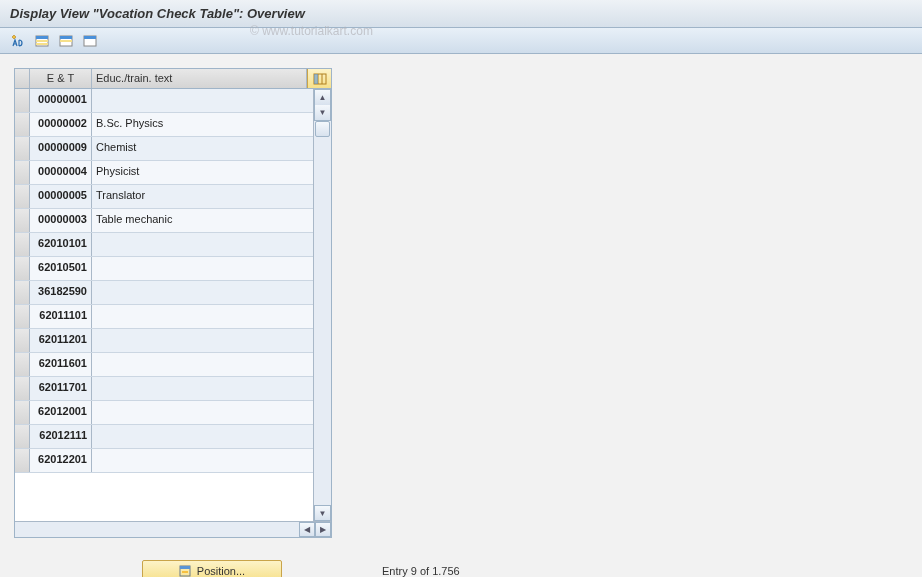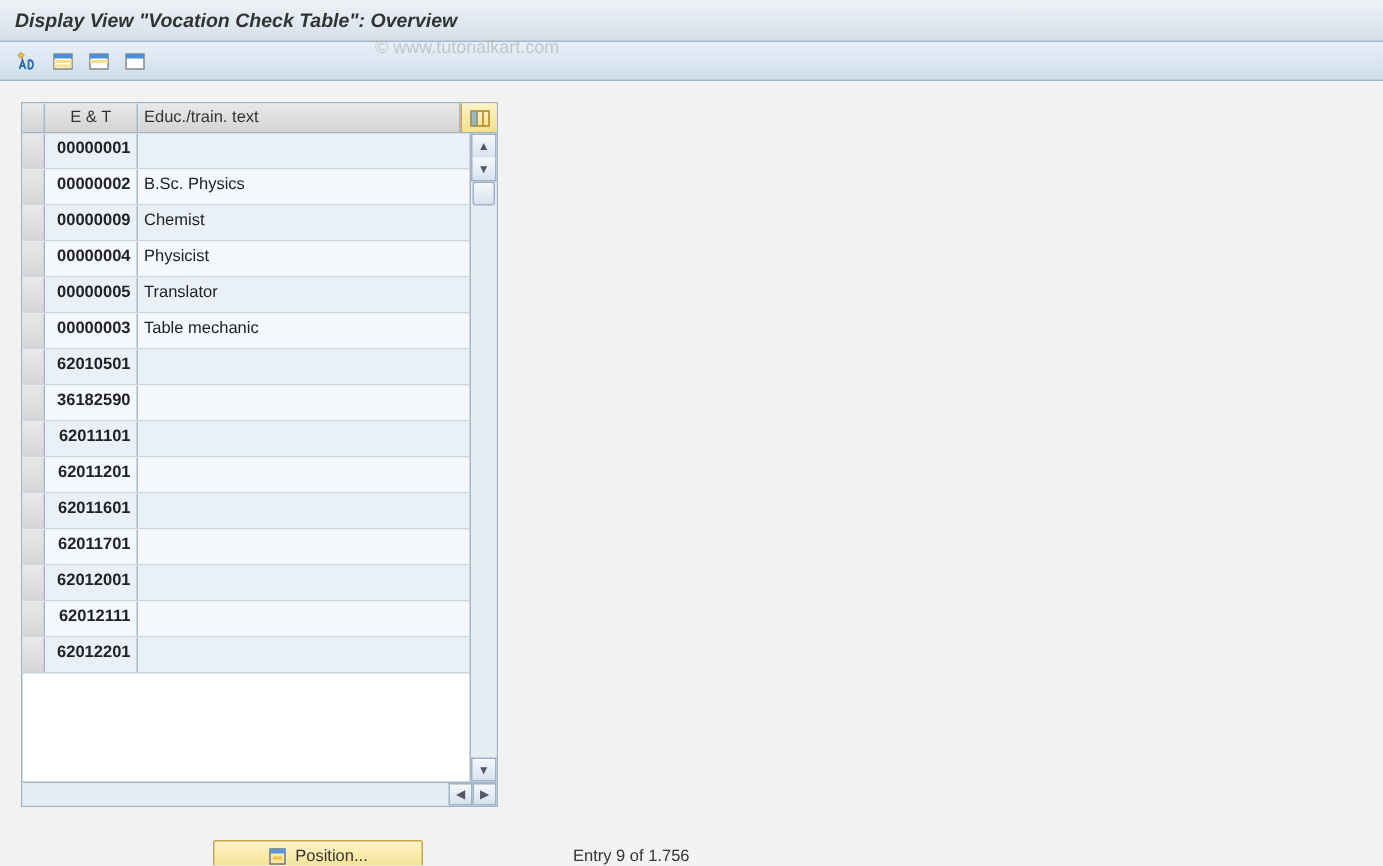--- a/index.html
+++ b/index.html
@@ -245,20 +245,25 @@
             <div class="r-col1">00000005</div>
             <div class="r-col2">Translator</div>
           </div>
           <div class="row">
             <div class="r-sel"></div>
             <div class="r-col1">00000003</div>
             <div class="r-col2">Table mechanic</div>
           </div>
           <div class="row">
             <div class="r-sel"></div>
+            <div class="r-col1">62010101</div>
+            <div class="r-col2"></div>
+          </div>
+          <div class="row">
+            <div class="r-sel"></div>
             <div class="r-col1">62010501</div>
             <div class="r-col2"></div>
           </div>
           <div class="row">
             <div class="r-sel"></div>
             <div class="r-col1">36182590</div>
             <div class="r-col2"></div>
           </div>
           <div class="row">
             <div class="r-sel"></div>

